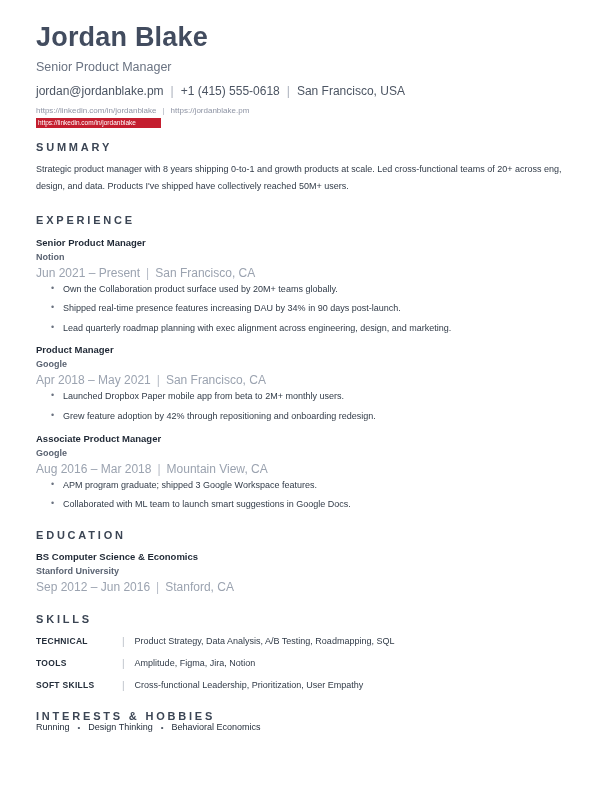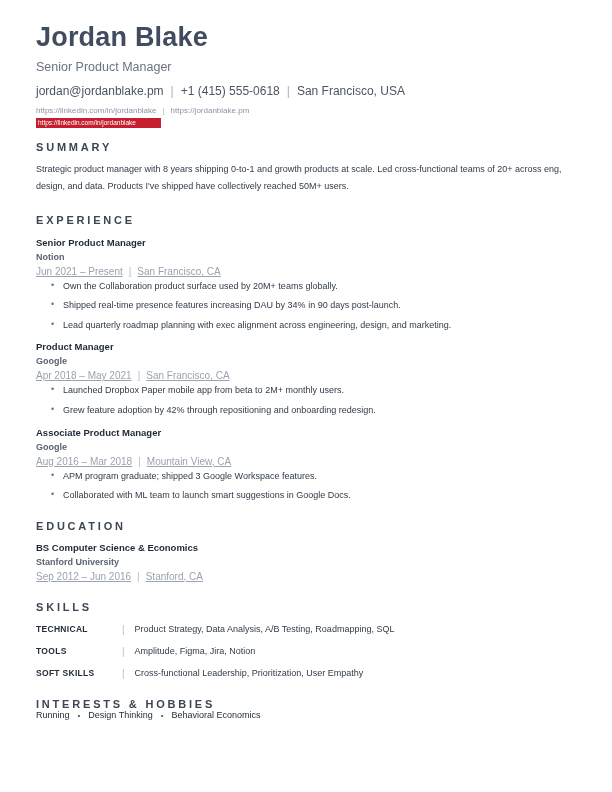--- a/index.html
+++ b/index.html
@@ -79,23 +79,22 @@
     color: #1f2835;
   }
   .company {
     margin-top: 4px;
     font-size: 9px;
     font-weight: bold;
     color: #5a6372;
   }
   .meta-line {
     margin-top: 4px;
-    font-size: 10px;
+    font-size: 12px;
     color: #9ba3b0;
-    text-decoration: underline;
   }
   .meta-line .sep { color: #b6bcc6; margin: 0 6px; }
   .bullets { margin-top: 4px; list-style: none; }
   .bullets li {
     position: relative;
     padding-left: 27px;
     font-size: 9px;
     color: #313b48;
     margin-bottom: 8.5px;
     line-height: 1.2;

